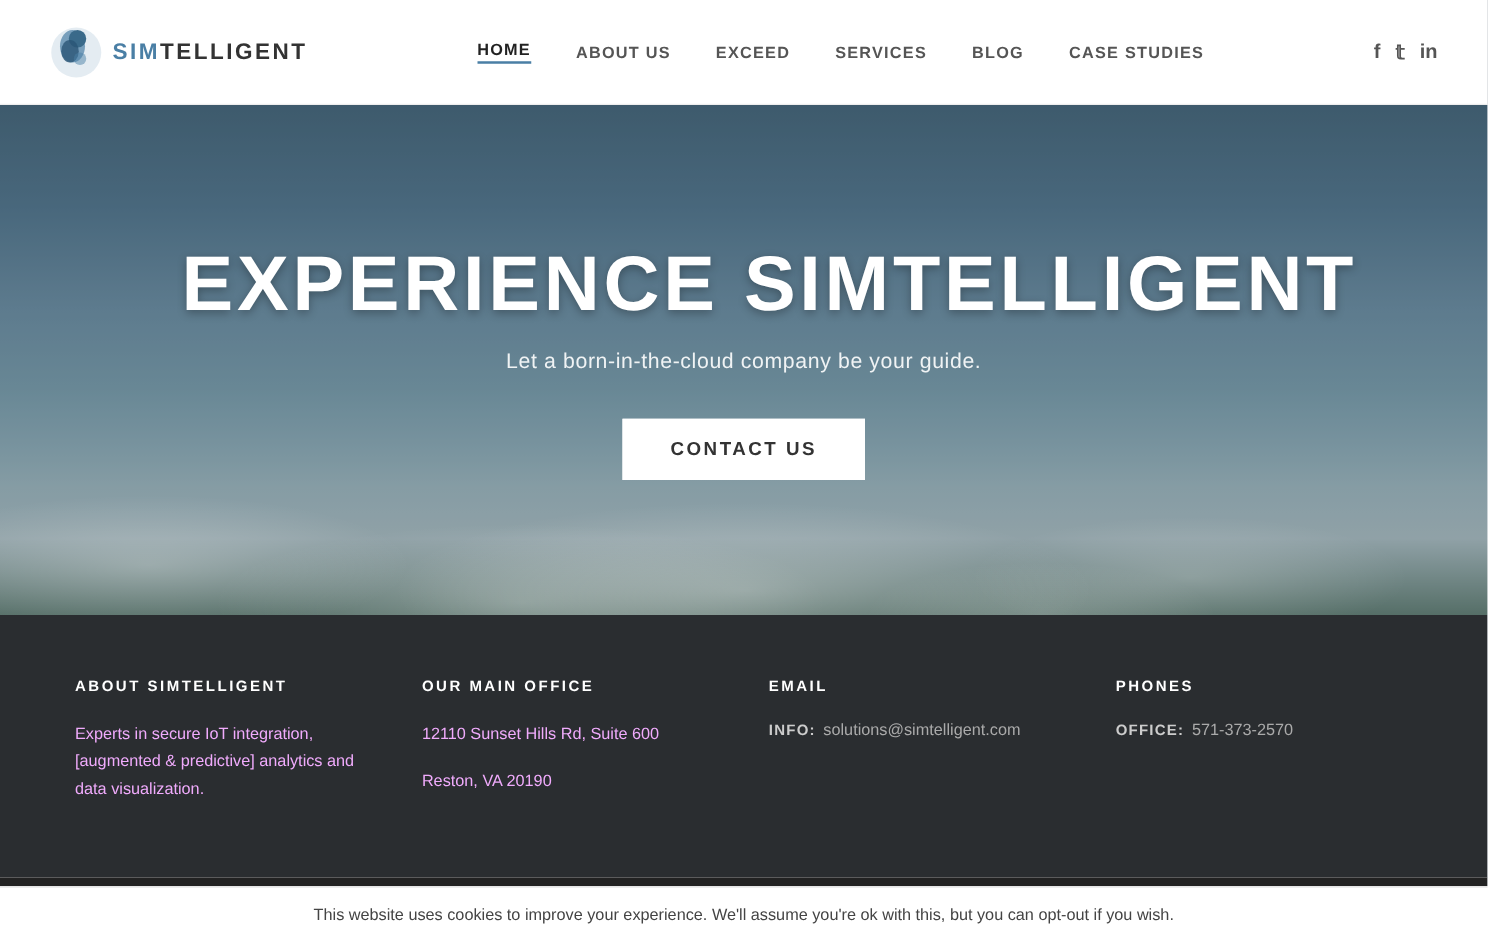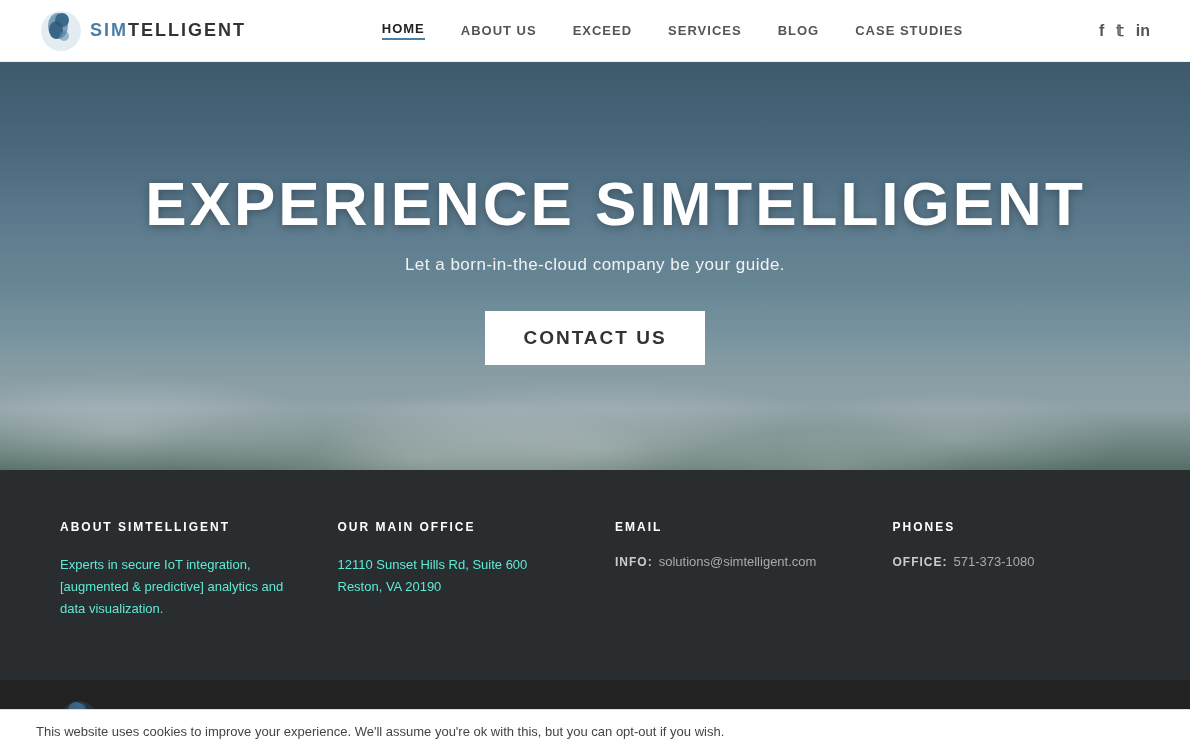--- a/index.html
+++ b/index.html
@@ -4,21 +4,21 @@
   <style>
     * { margin: 0; padding: 0; box-sizing: border-box; }
     body { font-family: 'Arial', sans-serif; width: 1190px; overflow-x: hidden; }
 
     
     .navbar {
       display: flex;
       align-items: center;
       justify-content: space-between;
       padding: 0 40px;
-      height: 62px;
+      height: 84px;
       background: #fff;
       border-bottom: 1px solid #eee;
       position: relative;
       z-index: 10;
     }
     .navbar-logo {
       display: flex;
       align-items: center;
       gap: 8px;
       text-decoration: none;
@@ -125,21 +125,21 @@
       color: rgba(255,255,255,0.9);
       margin-bottom: 36px;
       font-weight: 300;
       letter-spacing: 0.5px;
     }
     .hero-btn {
       display: inline-block;
       padding: 14px 36px;
       background: #fff;
       color: #333;
-      font-size: 19px;
+      font-size: 15px;
       font-weight: 700;
       letter-spacing: 2px;
       text-transform: uppercase;
       text-decoration: none;
       border: 2px solid #fff;
       cursor: pointer;
       transition: background 0.2s;
     }
 
     
@@ -157,21 +157,22 @@
       color: #fff;
       font-size: 12px;
       font-weight: 700;
       letter-spacing: 2px;
       text-transform: uppercase;
       margin-bottom: 20px;
     }
     .footer-text {
       font-size: 13px;
       line-height: 1.7;
-      color: #5eead4;
+      color: #f0abfc;
+      margin-top: 16px;
     }
     .footer-label {
       font-size: 12px;
       font-weight: 700;
       color: #ccc;
       letter-spacing: 1px;
     }
     .footer-value {
       font-size: 13px;
       color: #aaa;
@@ -197,21 +198,21 @@
     
     .cookie-bar {
       position: fixed;
       bottom: 0;
       left: 0;
       width: 1190px;
       background: #fff;
       border-top: 1px solid #ddd;
       display: flex;
       align-items: center;
-      justify-content: flex-start;
+      justify-content: center;
       padding: 14px 36px;
       z-index: 100;
       font-size: 13px;
       color: #444;
     }
     .cookie-settings-link {
       color: #5a9c6e;
       font-weight: 600;
       cursor: pointer;
       text-decoration: none;
@@ -305,21 +306,21 @@
       <div class="footer-email-row">
         <span class="footer-label">INFO:</span>
         <span class="footer-value">solutions@simtelligent.com</span>
       </div>
     </div>
 
     <div>
       <div class="footer-section-title">PHONES</div>
       <div class="footer-email-row">
         <span class="footer-label">OFFICE:</span>
-        <span class="footer-value">571-373-1080</span>
+        <span class="footer-value">571-373-2570</span>
       </div>
     </div>
   </div>
 </footer>
 
 <div class="footer-bottom">
   <svg class="footer-bottom-logo" viewBox="0 0 38 38" xmlns="http://www.w3.org/2000/svg">
     <circle cx="19" cy="19" r="18" fill="#4a7fa5" opacity="0.2"></circle>
     <ellipse cx="16" cy="14" rx="9" ry="12" fill="#4a7fa5" opacity="0.6"></ellipse>
     <circle cx="20" cy="9" r="6" fill="#3a6a8a" opacity="0.7"></circle>

